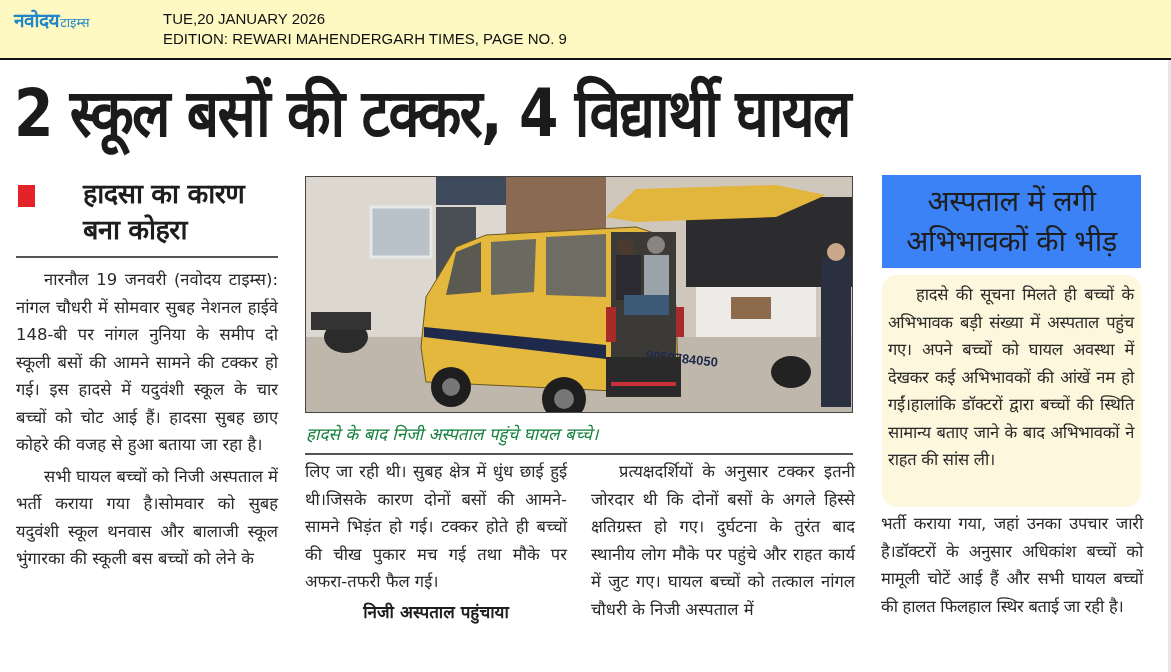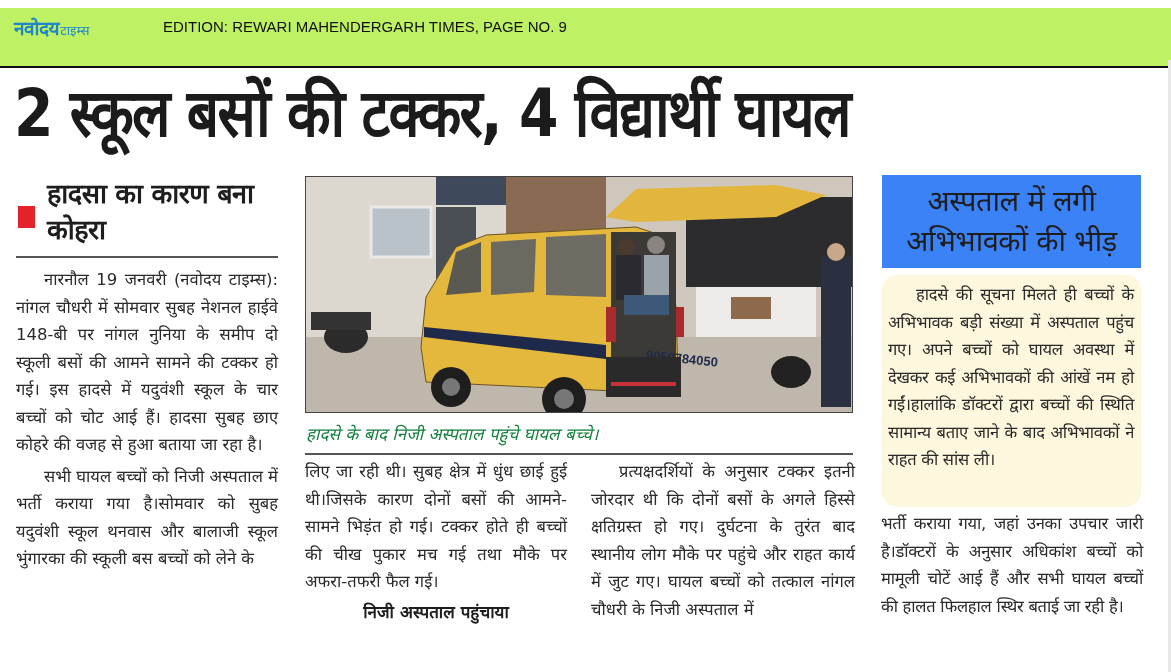--- a/index.html
+++ b/index.html
@@ -1,33 +1,33 @@
 <!DOCTYPE html>
 <html><head>
 <meta charset="utf-8">
 <style>
   * { box-sizing: border-box; margin: 0; padding: 0; }
   html, body { width: 1171px; height: 672px; overflow: hidden; background: #ffffff; }
   body { position: relative; font-family: "DejaVu Sans", sans-serif; color: #1e1e1e; }
 
   
-  .topbar { position: absolute; left: 0; top: 8px; width: 1171px; height: 60px; background: #bef264; border-bottom: 2px solid #111; }
+  .topbar { position: absolute; left: 0; top: 0; width: 1171px; height: 60px; background: #fef9c3; border-bottom: 2px solid #111; }
   .logo { position: absolute; left: 14px; top: 9px; display: flex; align-items: flex-end; color: #1f86c9; }
   .logo-main { font-family: "DejaVu Sans", sans-serif; font-weight: bold; font-size: 19px; letter-spacing: -0.5px; line-height: 22px; }
   .logo-sub { font-family: "DejaVu Sans", sans-serif; font-size: 13px; line-height: 16px; margin-left: 1px; }
   .edition { position: absolute; left: 163px; top: 9px; font-family: "Liberation Sans", sans-serif; font-size: 15px; line-height: 20px; color: #111; }
 
   .right-scroll { position: absolute; right: 0; top: 60px; width: 3px; height: 612px; background: #e8e8e8; }
 
   
   .headline { position: absolute; left: 14px; top: 66px; width: 1140px; height: 96px; font-family: "DejaVu Sans", sans-serif; font-weight: bold; font-size: 66px; line-height: 96px; letter-spacing: -2px; color: #1b1b1b; white-space: nowrap; transform-origin: left center; transform: scaleX(0.86); }
 
   
   .left-col { position: absolute; left: 16px; top: 176px; width: 262px; }
-  .sub-head { display: flex; align-items: center; font-family: "DejaVu Sans", sans-serif; font-weight: bold; font-size: 27px; line-height: 36px; color: #1e1e1e; letter-spacing: -0.5px; }
+  .sub-head { display: flex; align-items: flex-start; font-family: "DejaVu Sans", sans-serif; font-weight: bold; font-size: 27px; line-height: 36px; color: #1e1e1e; letter-spacing: -0.5px; gap: 36px; }
   .red-square { flex: none; width: 17px; height: 22px; background: #e3222a; margin: 9px 12px 0 2px; }
   .sub-head-text { width: 230px; }
   .rule { height: 2px; background: #555; margin: 8px 0 8px 0; }
   .body-text { font-family: "DejaVu Sans", sans-serif; font-size: 16.5px; line-height: 27.5px; color: #2a2a2a; text-align: justify; }
   .para { text-indent: 28px; margin-bottom: 4px; }
 
   
   .photo { position: absolute; left: 305px; top: 176px; width: 548px; height: 237px; border: 1.5px solid #444; overflow: hidden; background: #c9c2b6; }
   .caption { position: absolute; left: 306px; top: 420px; width: 548px; font-family: "DejaVu Sans", sans-serif; font-style: italic; font-size: 17px; line-height: 28px; color: #15803d; }
   .caption-rule { position: absolute; left: 305px; top: 453px; width: 548px; height: 2px; background: #555; }
@@ -47,20 +47,21 @@
 </style>
 </head>
 <body>
 
 <div class="topbar">
   <div class="logo">
     <span class="logo-main">नवोदय</span>
     <span class="logo-sub">टाइम्स</span>
   </div>
   <div class="edition">
+    <div>TUE,20 JANUARY 2026</div>
     <div>EDITION: REWARI MAHENDERGARH TIMES, PAGE NO. 9</div>
   </div>
 </div>
 <div class="right-scroll"></div>
 
 <h1 class="headline">2 स्कूल बसों की टक्कर, 4 विद्यार्थी घायल</h1>
 
 <div class="left-col">
   <div class="sub-head">
     <span class="red-square"></span>

